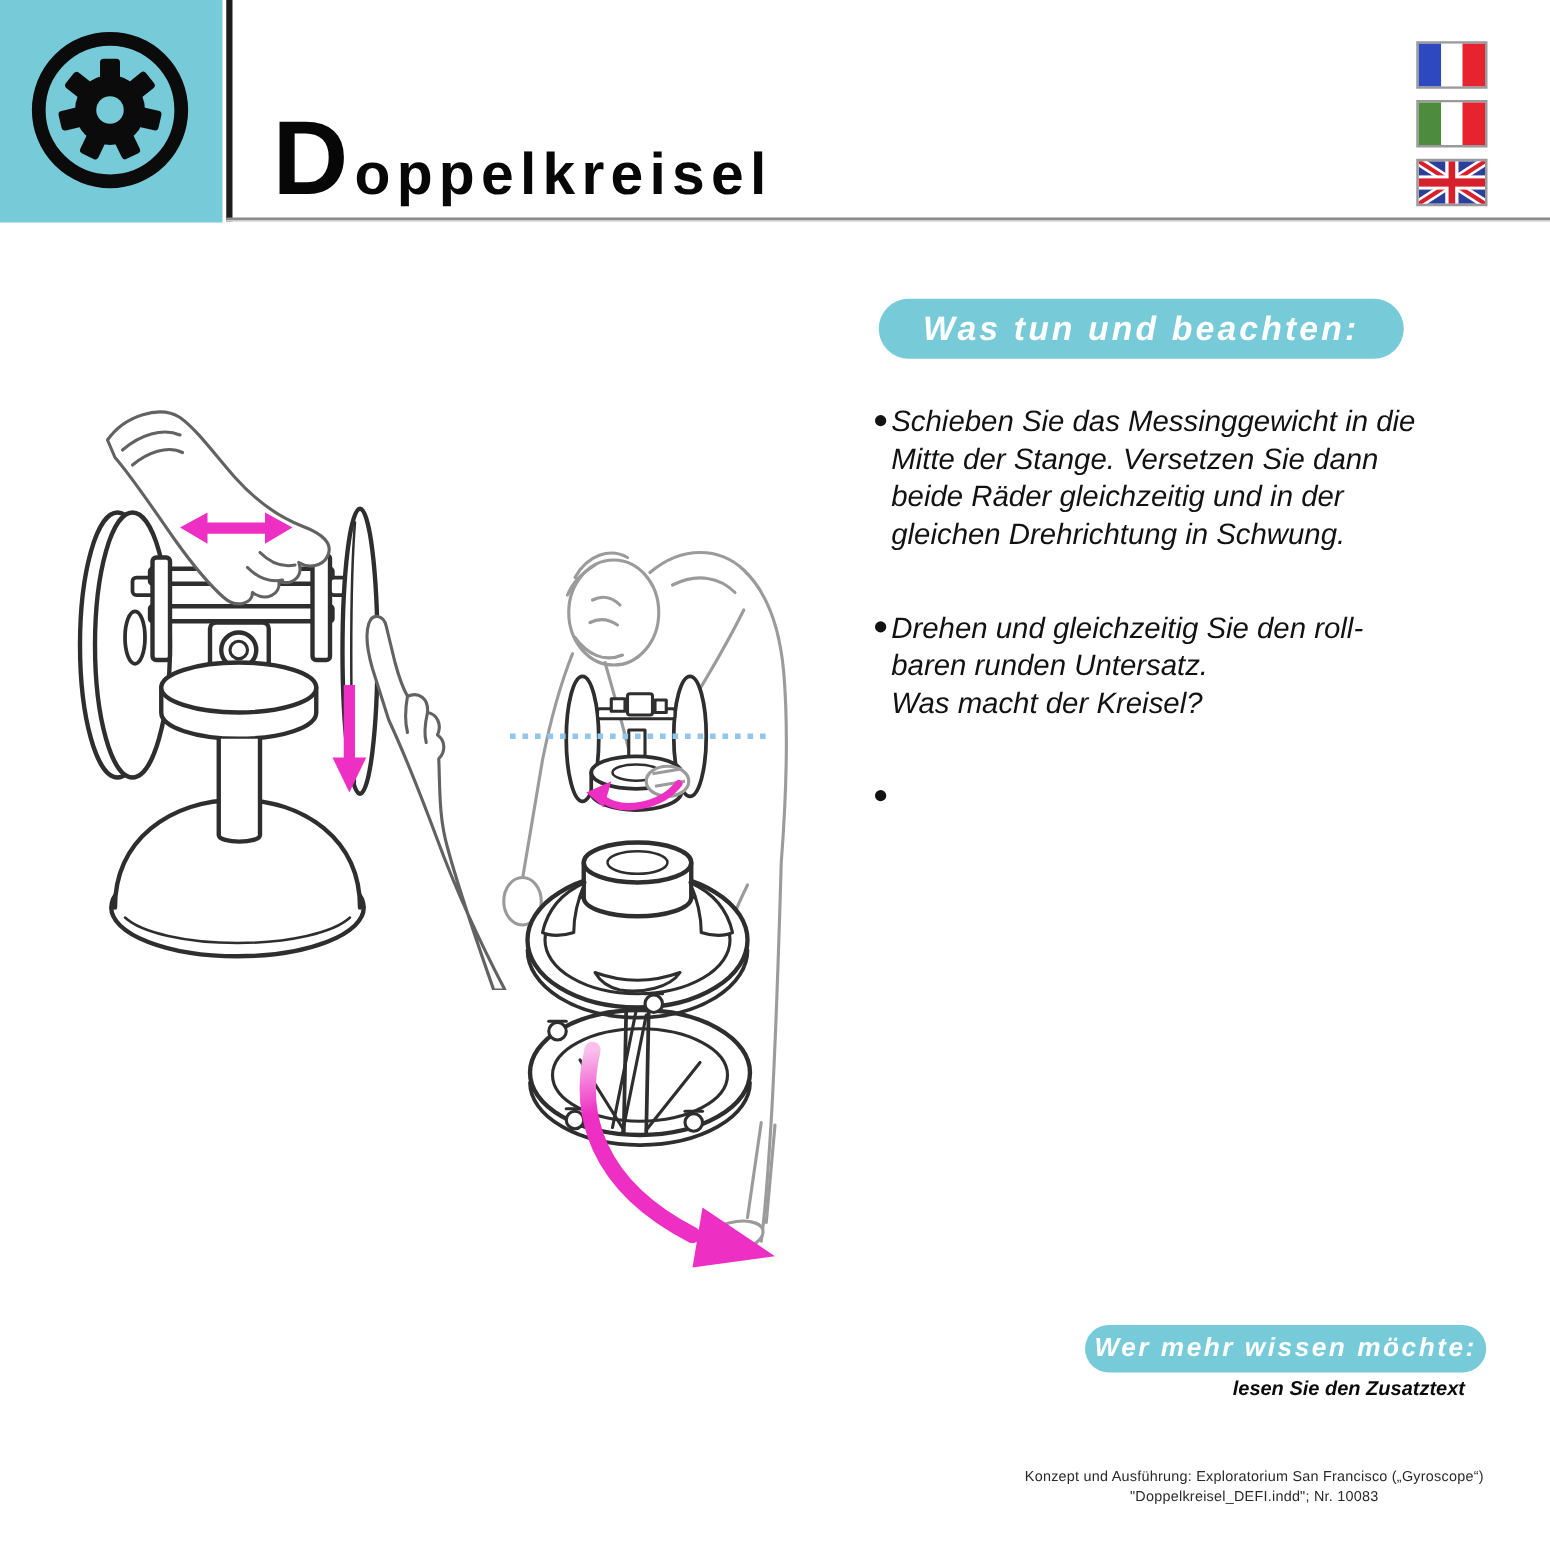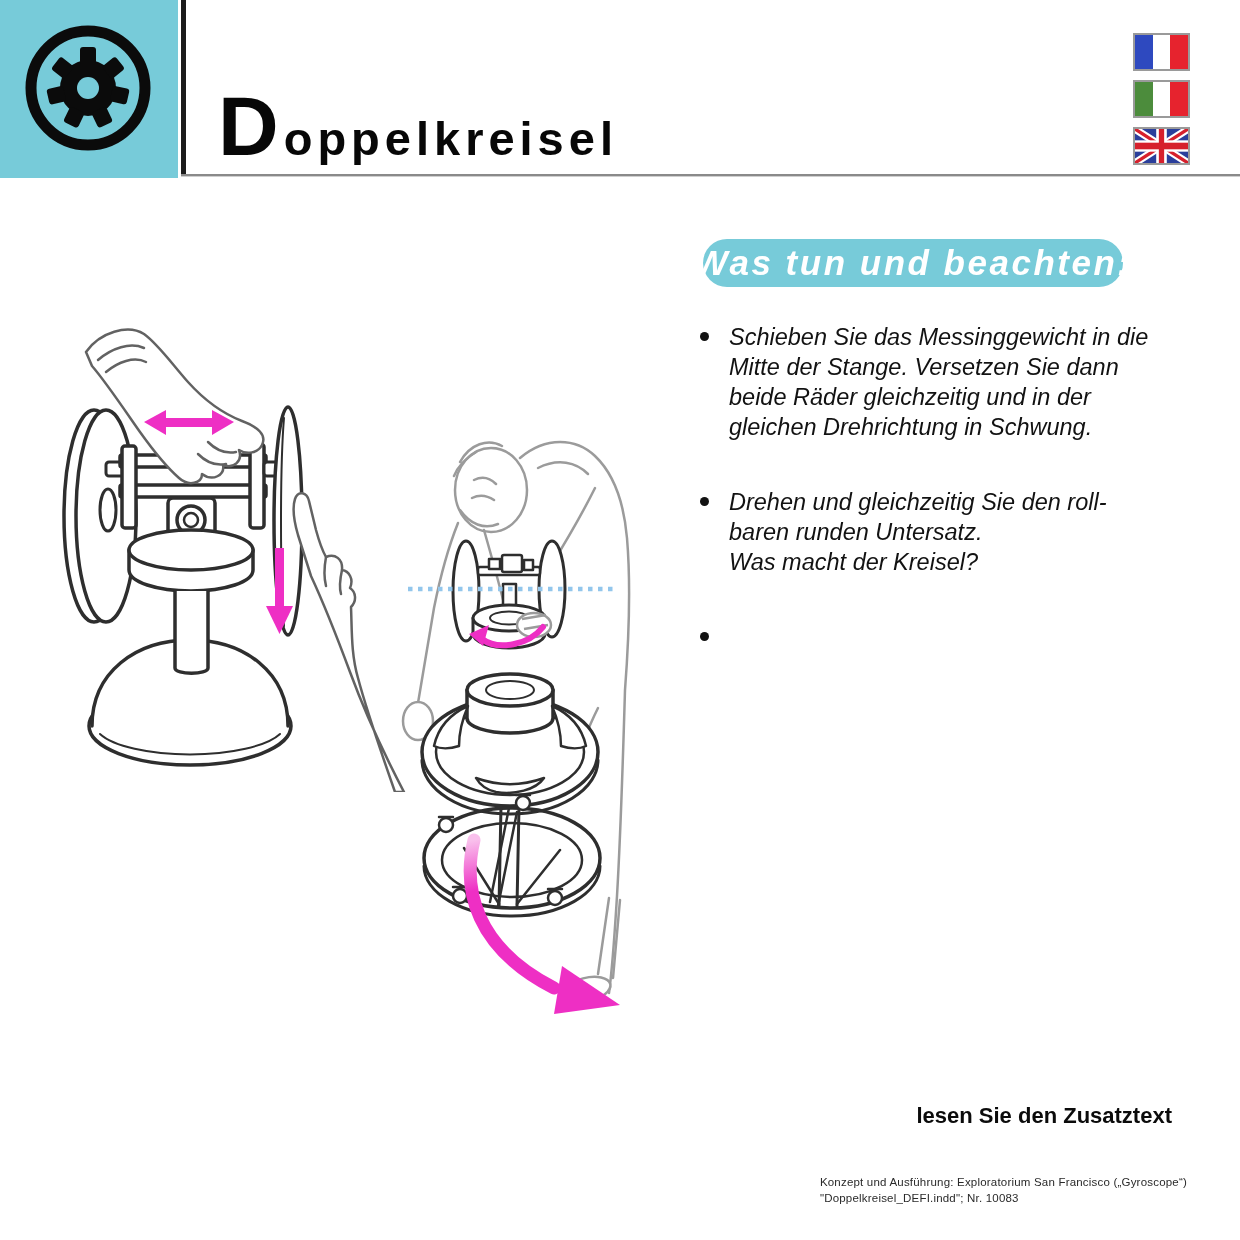--- a/index.html
+++ b/index.html
@@ -21,32 +21,32 @@
   .title .initial{font-size:84px;line-height:1;}
   .title .rest{font-size:47px;line-height:1;margin-top:24px;}
 
   .flags{position:absolute;left:1133px;top:33px;display:flex;flex-direction:column;gap:9px;}
   .flag{width:57px;height:38px;border:2px solid #9a9a9a;display:flex;background:#fff;}
   .flag .band{flex:1;}
   .flag svg{display:block;width:100%;height:100%;}
 
   
   .pill{position:absolute;background:var(--teal);color:#fff;font-style:italic;font-weight:bold;display:flex;align-items:center;justify-content:center;white-space:nowrap;}
-  .pill-1{left:703px;top:239px;width:420px;height:48px;border-radius:24px;font-size:35px;letter-spacing:2.5px;}
+  .pill-1{left:703px;top:239px;width:420px;height:48px;border-radius:24px;font-size:27px;letter-spacing:2.5px;}
   .pill-2{left:868px;top:1060px;width:321px;height:38px;border-radius:19px;font-size:21px;letter-spacing:2px;}
 
   
   .bullets{position:absolute;left:700px;top:322px;width:492px;list-style:none;}
-  .bullets li{display:flex;gap:20px;font-style:italic;font-size:23.5px;line-height:30px;color:var(--ink);}
+  .bullets li{display:flex;gap:4px;font-style:italic;font-size:23.5px;line-height:30px;color:var(--ink);}
   .bullets li + li{margin-top:45px;}
   .bullets .dot{flex:none;width:9px;height:9px;border-radius:50%;background:var(--ink);margin-top:10px;}
   .bullets .btext{white-space:pre-line;}
 
-  .note{position:absolute;right:68px;top:1103px;font-size:22px;font-weight:bold;color:#0b0b0b;white-space:nowrap;}
-  .credits{position:absolute;right:53px;top:1174px;text-align:left;font-size:11.5px;line-height:1.4;color:#2a2a2a;letter-spacing:.2px;}
+  .note{position:absolute;right:68px;top:1103px;font-size:16px;font-weight:bold;font-style:italic;color:#0b0b0b;white-space:nowrap;}
+  .credits{position:absolute;right:53px;top:1174px;text-align:center;font-size:11.5px;line-height:1.4;color:#2a2a2a;letter-spacing:.2px;}
 
   .illu{position:absolute;}
   .illu-left{left:48px;top:322px;}
   .illu-mid{left:388px;top:428px;}
 </style>
 </head>
 <body>
 
 <div class="page">
 
@@ -256,20 +256,21 @@
       <span class="dot"></span>
       <span class="btext">Drehen und gleichzeitig Sie den roll-
 baren runden Untersatz.
 Was macht der Kreisel?</span>
     </li>
     <li>
       <span class="dot"></span>
     </li>
   </ul>
 
+  <div class="pill pill-2">Wer mehr wissen möchte:</div>
   <div class="note">lesen Sie den Zusatztext</div>
 
   <div class="credits">
     <div>Konzept und Ausführung: Exploratorium San Francisco („Gyroscope“)</div>
     <div>"Doppelkreisel_DEFI.indd"; Nr. 10083</div>
   </div>
 
 </div>
 
 </body></html>

